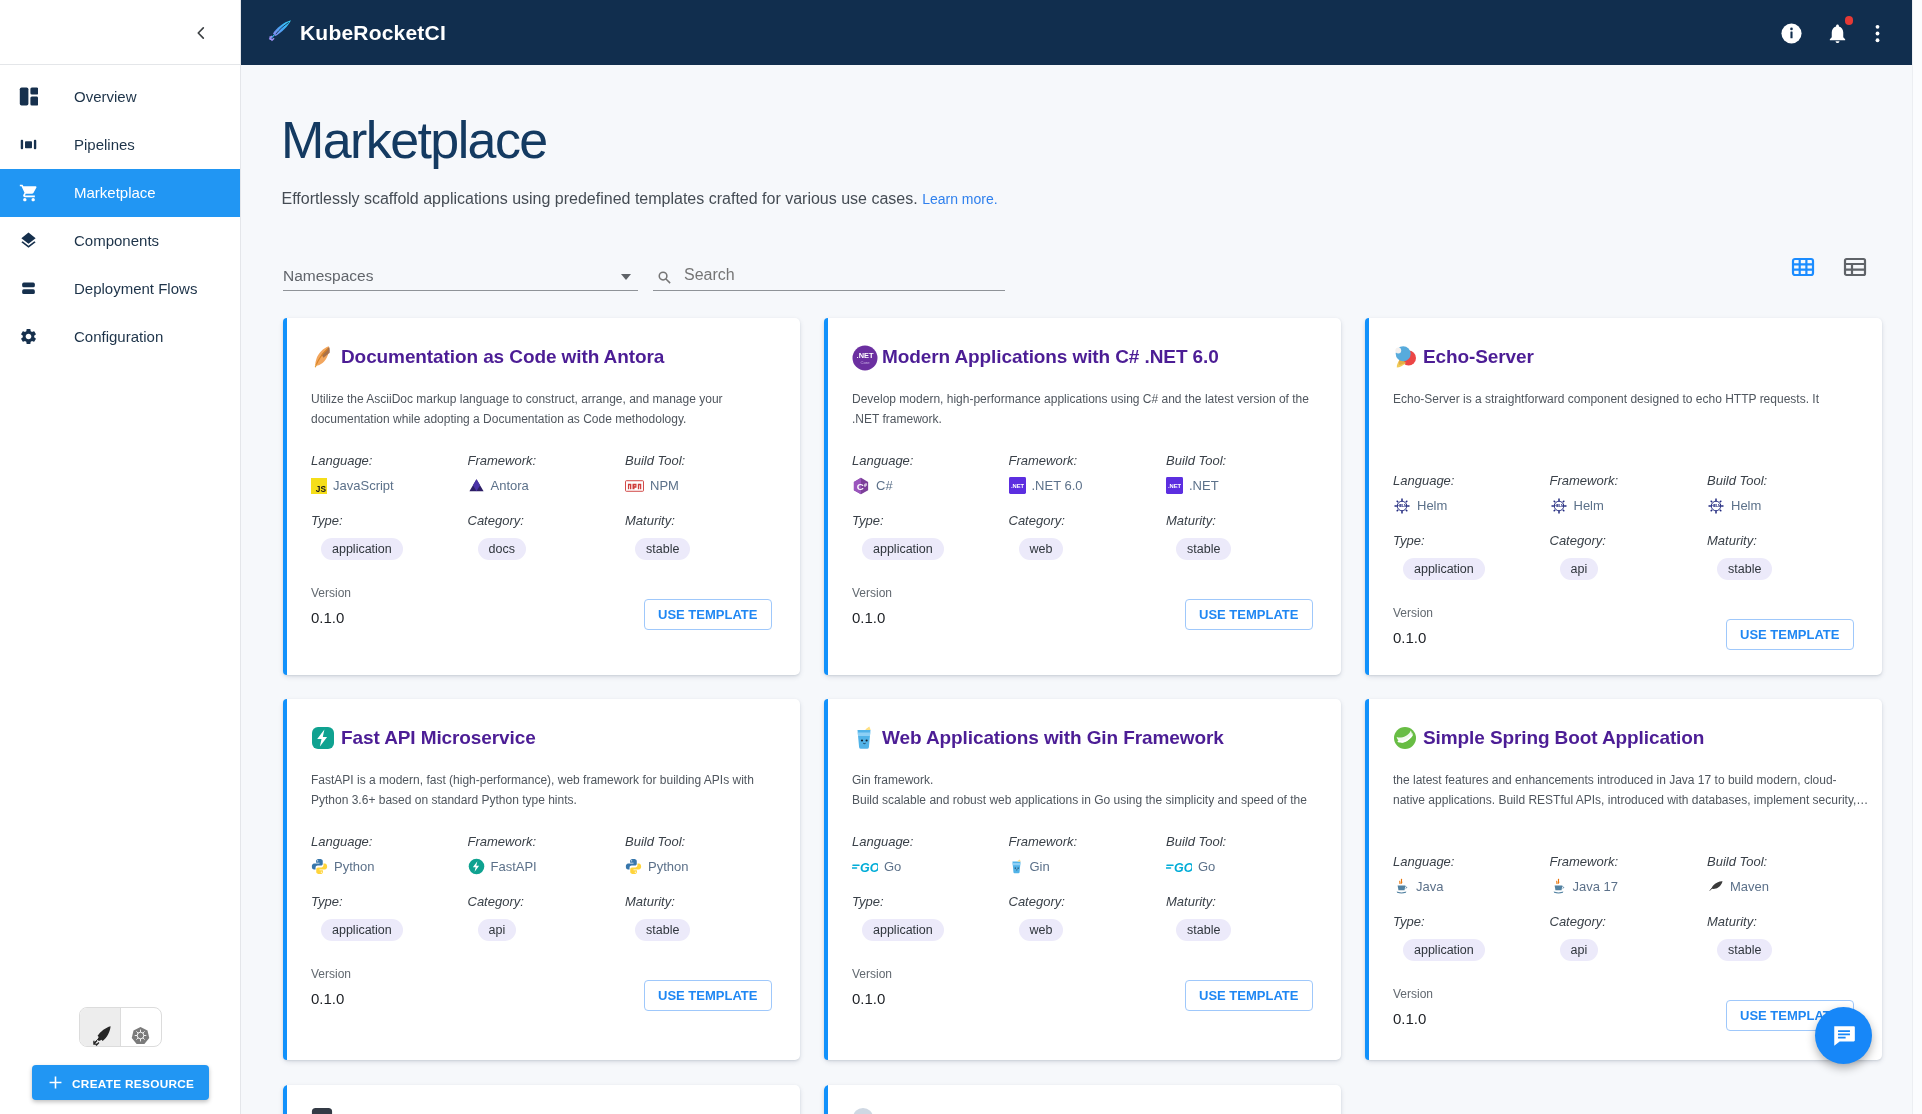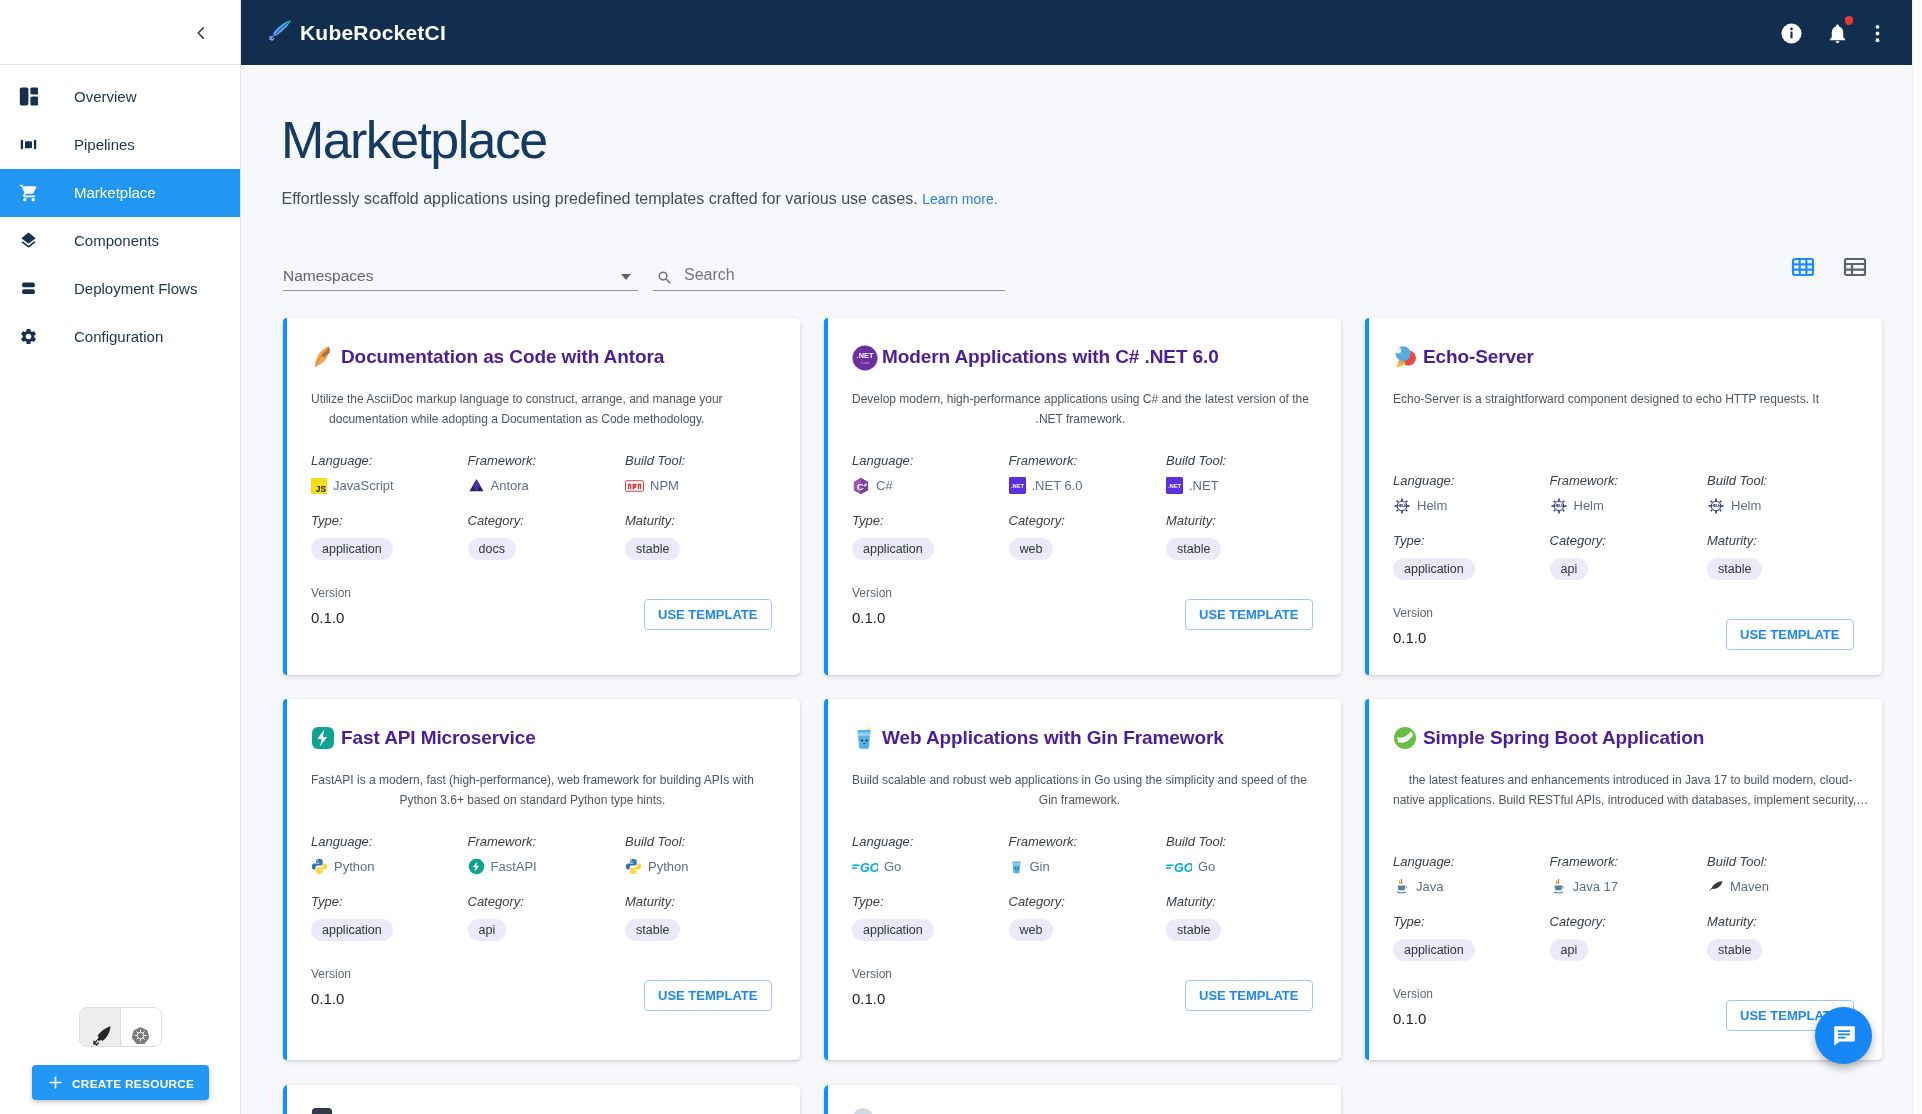--- a/index.html
+++ b/index.html
@@ -41,31 +41,31 @@
 .vtog { position:absolute; top:257px; }
 
 
 .card { position:absolute; width:517px; background:#fff; border-radius:5px; box-shadow:0 2px 5px rgba(30,45,80,0.13), 0 1px 2px rgba(30,45,80,0.1); }
 .card .bar { position:absolute; left:0; top:0; bottom:0; width:4.5px; background:#1191fb; border-radius:5px 0 0 5px; }
 .pc { border-radius:5px 5px 0 0; overflow:hidden; }
 .pc .bar { border-radius:5px 0 0 0; }
 .trow { position:absolute; left:0; top:27.5px; width:517px; }
 .tico { position:absolute; left:28px; top:0; }
 .trow h3 { position:absolute; left:58.5px; top:1px; font-size:19px; letter-spacing:-0.1px; color:#4c1d95; font-weight:bold; white-space:nowrap; }
-.desc { position:absolute; left:28.5px; top:71.5px; font-size:12px; line-height:20px; color:#4f565e; letter-spacing:0;text-align:center; }
+.desc { position:absolute; left:28.5px; top:71.5px; font-size:12px; line-height:20px; color:#4f565e; letter-spacing:0; }
 .desc span { display:block; white-space:nowrap; }
 .lbls { position:absolute; left:0; top:135.5px; width:517px; font-size:13px; color:#3a4149; }
 .lbls span { position:absolute; white-space:nowrap;font-style:italic; }
 .lbls.t2 { top:195.5px; }
 .lrow { position:absolute; left:0; top:158px; width:517px; height:20px; }
 .lrow > span { position:absolute; top:0; }
 .lnk { display:inline-flex; align-items:center; height:20px; }
 .lnk svg { margin-right:6px; }
 .lnk em { font-style:normal; font-size:13px; color:#5c718a; }
-.chips { position:absolute; left:0; top:220px; width:535px; height:22px;text-align:right; }
+.chips { position:absolute; left:10px; top:220px; width:535px; height:22px;text-align:right; }
 .chip { position:absolute; top:0; height:22px; line-height:22px; padding:0 11px; background:#eceafa; border-radius:11px; font-size:12.5px; color:#2f353c; }
 .ver { position:absolute; left:28.5px; top:268px; font-size:12px; color:#626970; }
 .vval { position:absolute; left:28.5px; top:291.5px; font-size:15px; color:#1c1f24; }
 .ubtn { position:absolute; right:28px; top:281.5px; width:127.5px; height:31px; background:#fff; border:1px solid #9fc8fb; border-radius:4px; color:#1f87f3; font-family:"Liberation Sans",sans-serif; font-size:13px; font-weight:bold; letter-spacing:0; }
 .c3 .lbls { top:155.5px; }
 .c3 .lbls.t2 { top:215.5px; }
 .c3 .lrow { top:178px; }
 .c3 .chips { top:240px; }
 .c3 .ver { top:288px; }
 .c3 .vval { top:311.5px; }
@@ -492,22 +492,22 @@
           <path fill="#8ed0f5" d="M5.7 6.5h12.6l-.35 3.5H6z"></path>
           <circle cx="10" cy="14.5" r="1.1" fill="#123"></circle>
           <circle cx="14.6" cy="14.5" r="1.1" fill="#123"></circle>
           <path fill="#ffe082" d="M13.5 3.2l3.8-2.6 1.4 3.4h-5z"></path>
           <path fill="none" stroke="#123" stroke-width=".8" d="M11.2 17.2c.8.6 1.8.6 2.4 0"></path>
         </svg>
       </span>
       <h3>Web Applications with Gin Framework</h3>
     </div>
 <p class="desc">
+      <span>Gin framework.</span>
       <span>Build scalable and robust web applications in Go using the simplicity and speed of the</span>
-      <span>Gin framework.</span>
     </p>
 <div class="lbls">
       <span style="left:28.5px">Language:</span>
       <span style="left:185px">Framework:</span>
       <span style="left:342.5px">Build Tool:</span>
     </div>
 <div class="lrow">
       <span style="left:28.5px"><span class="lnk">
           <svg width="26" height="14" viewBox="0 0 26 14">
             <g fill="none" stroke="#00acd7" stroke-width="1.6" stroke-linecap="round">

